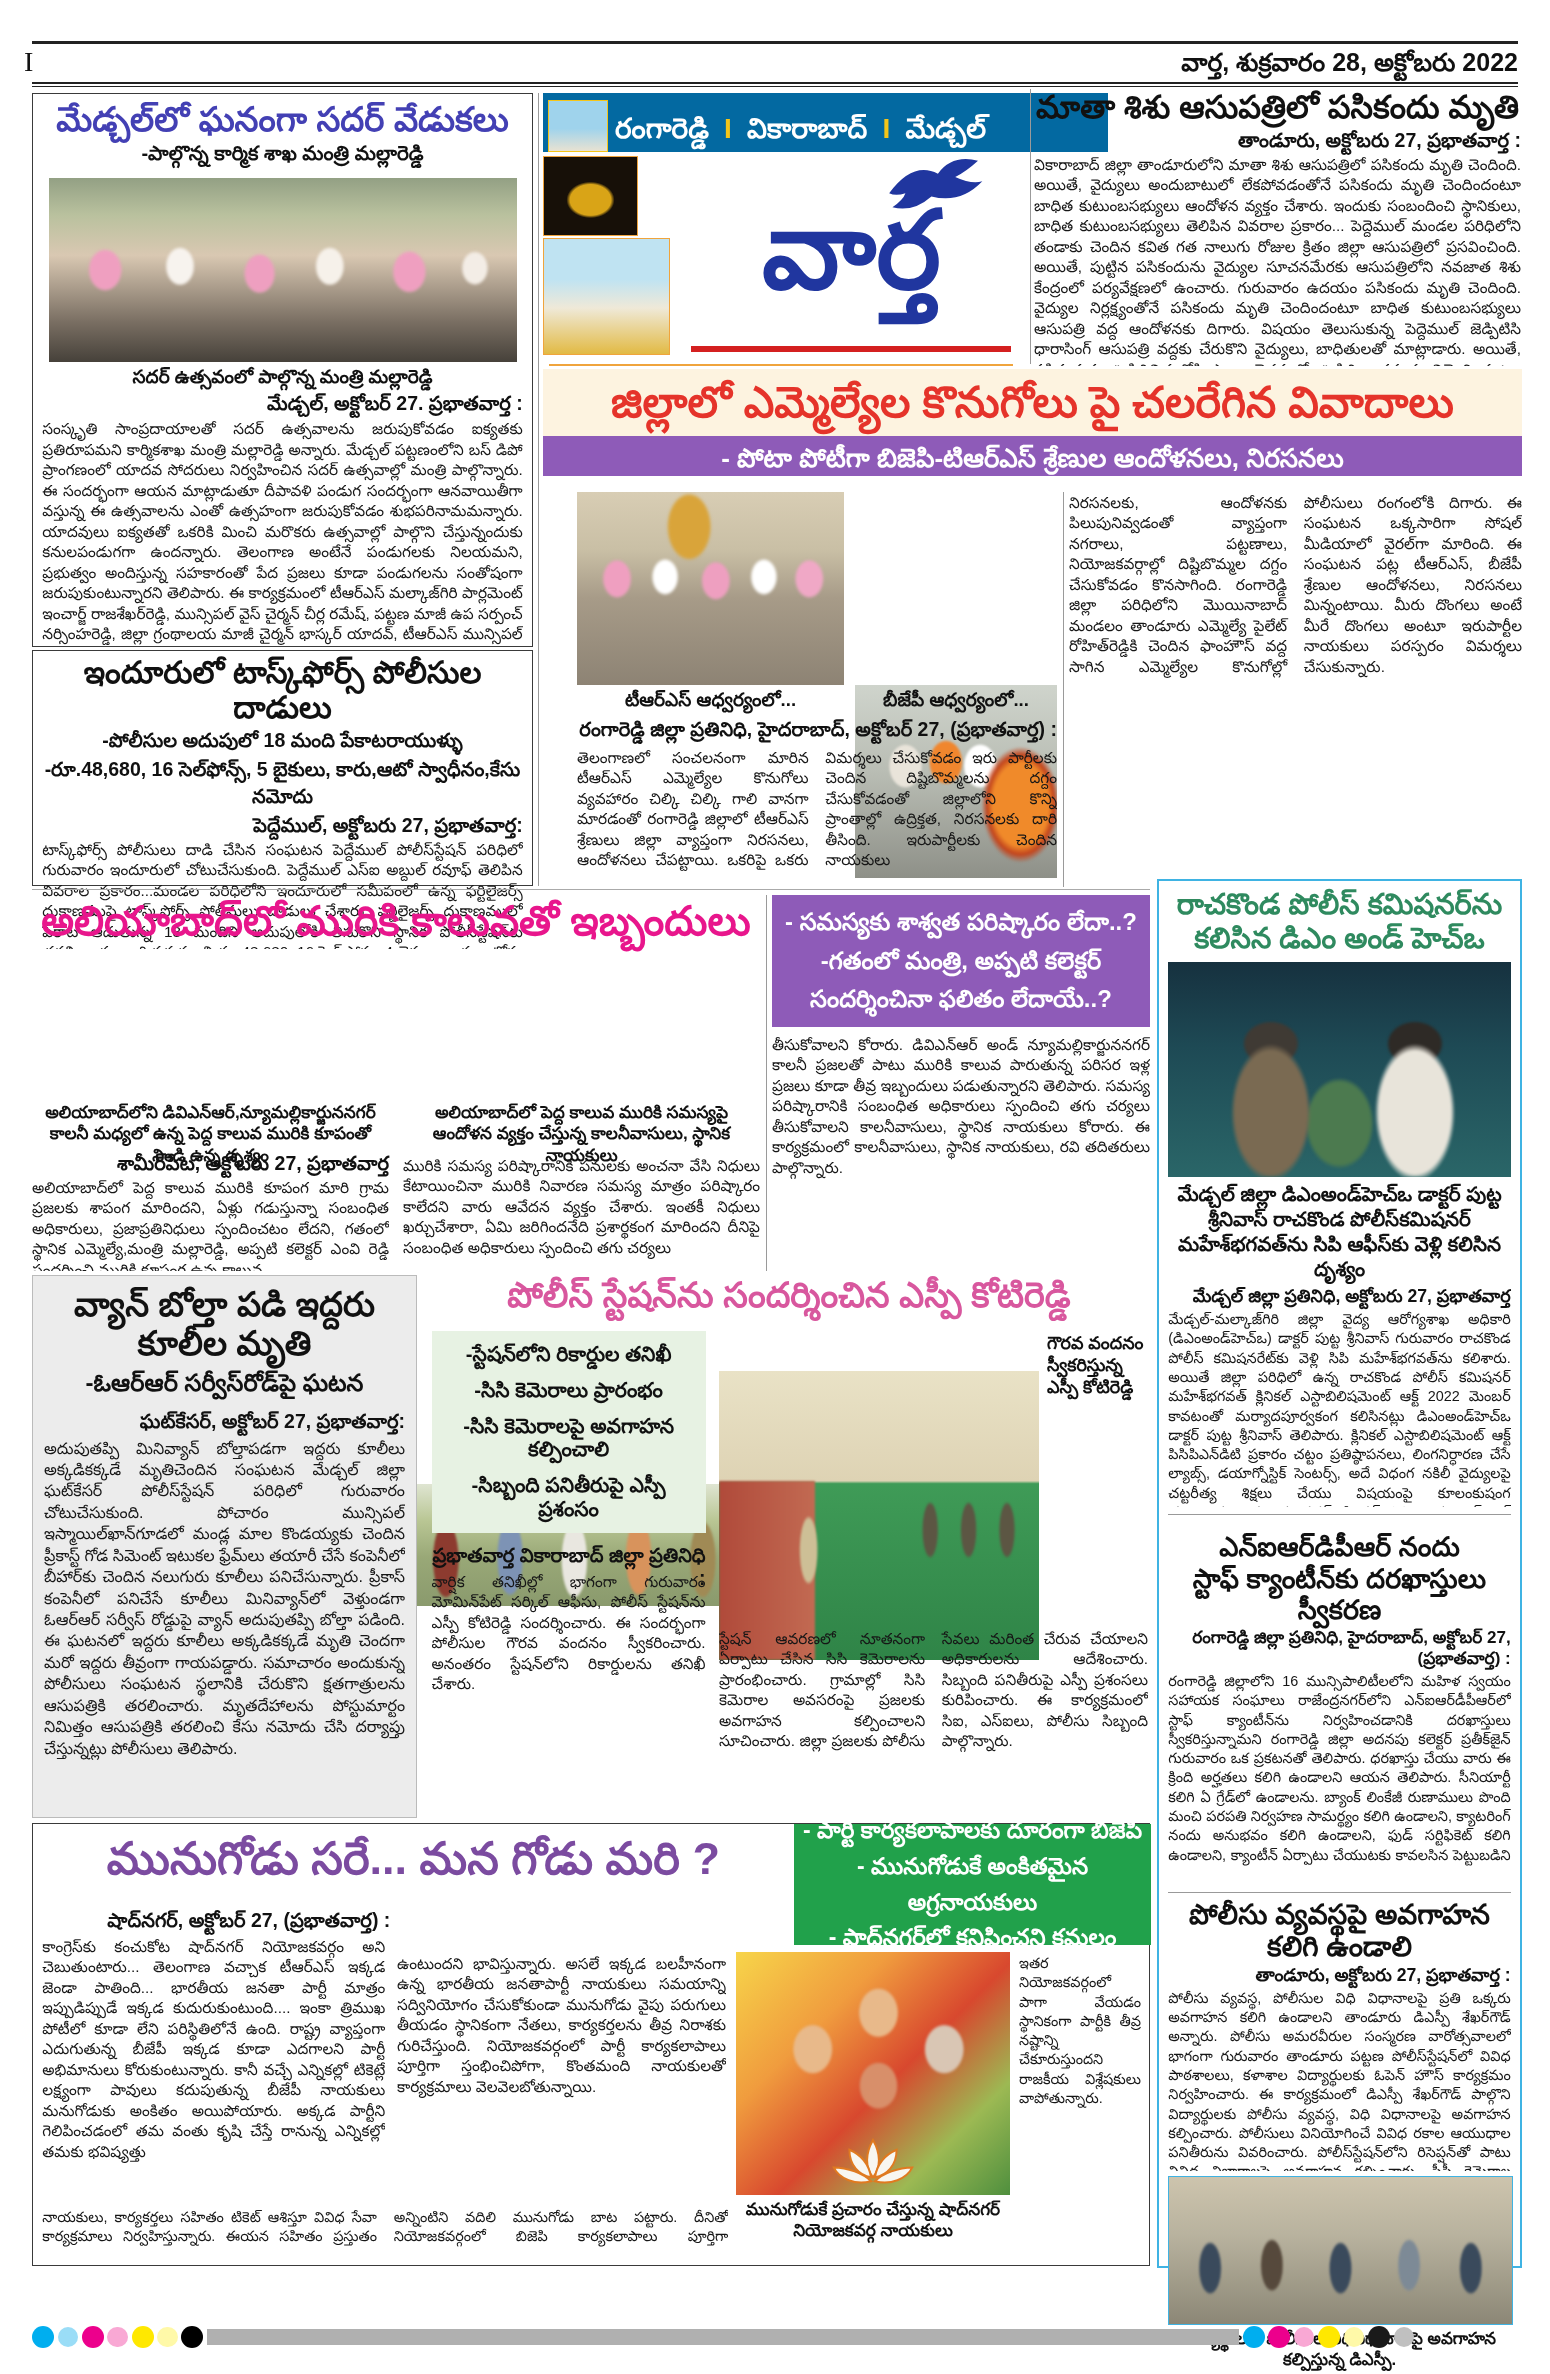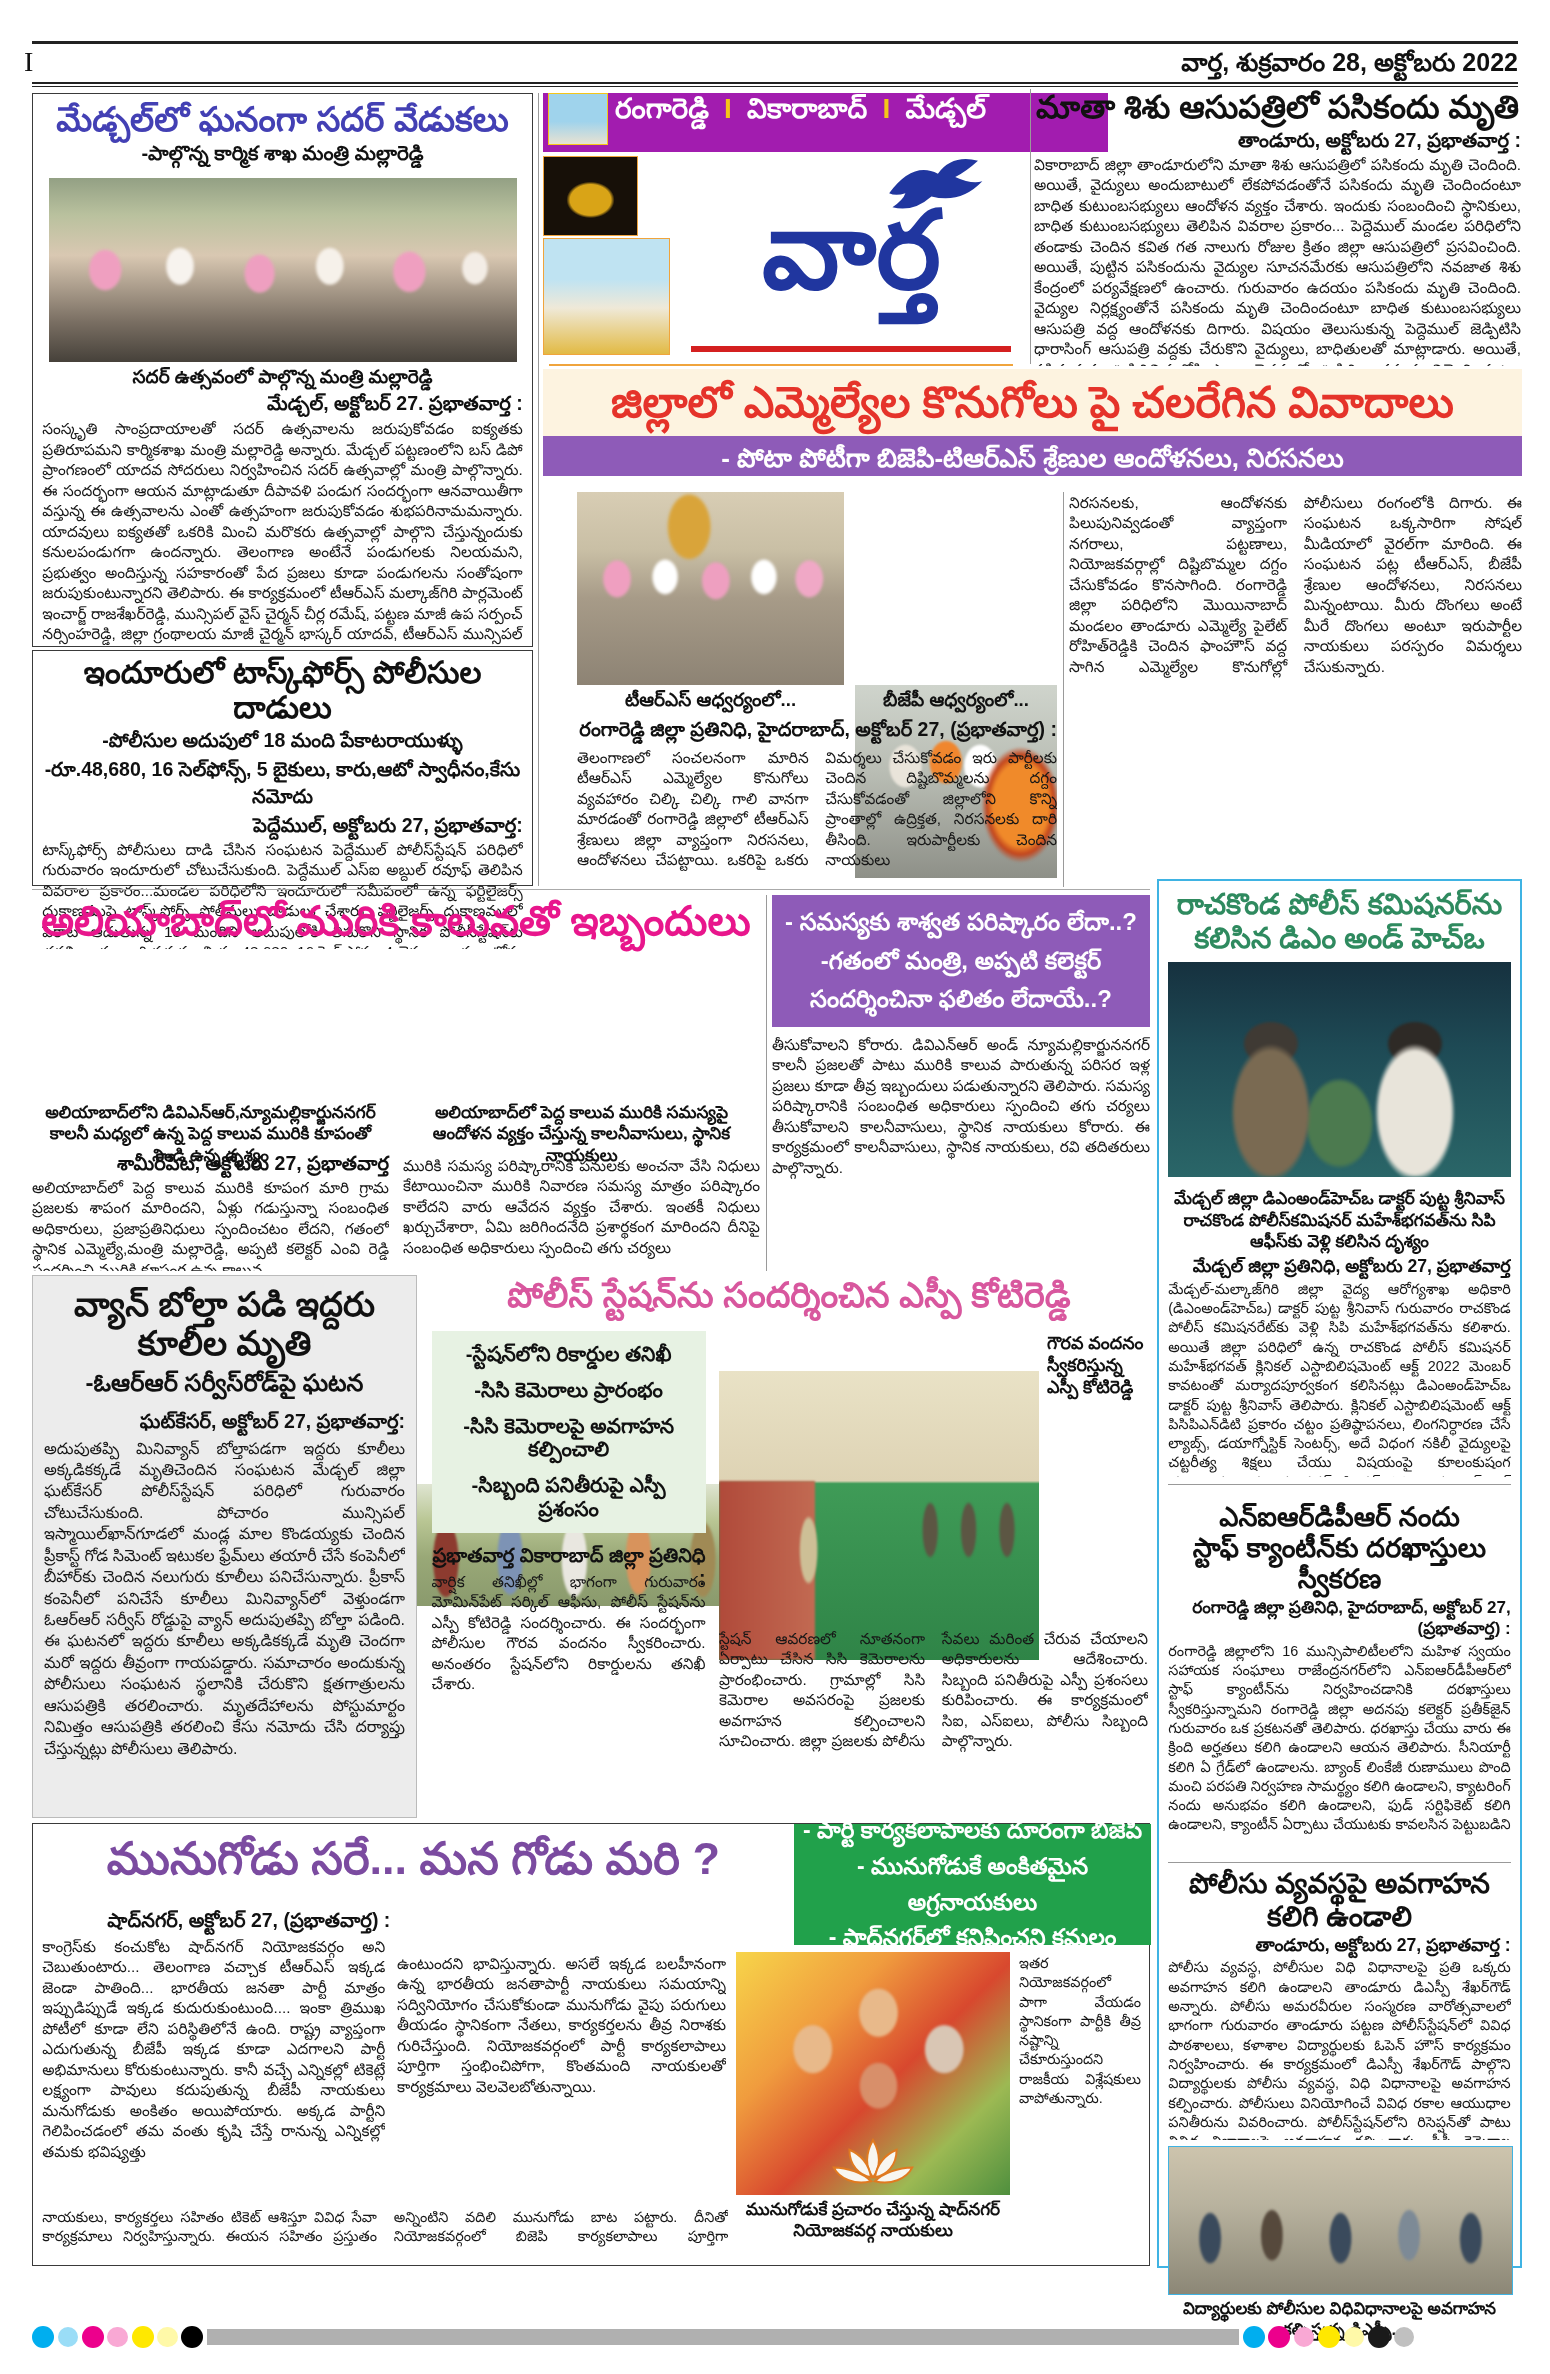--- a/index.html
+++ b/index.html
@@ -99,21 +99,21 @@
 
   <div class="abs box" style="left:32px;top:650px;width:501px;height:236px;padding:3.7px 9.3px">
     <div class="hl" style="font-size:31px">ఇందూరులో టాస్క్‌ఫోర్స్ పోలీసుల దాడులు</div>
     <div class="sub" style="font-size:19.5px;margin-top:2.8px">-పోలీసుల అదుపులో 18 మంది పేకాటరాయుళ్ళు</div>
     <div class="sub" style="font-size:19.5px;margin-top:1.9px">-రూ.48,680, 16 సెల్‌ఫోన్స్, 5 బైకులు, కారు,ఆటో స్వాధీనం,కేసు నమోదు</div>
     <div class="date" style="margin-top:1.9px">పెద్దేముల్, అక్టోబరు 27, ప్రభాతవార్త:</div>
     <div class="body" style="height:109px;margin-top:2.8px;font-size:15.3px">టాస్క్‌ఫోర్స్ పోలీసులు దాడి చేసిన సంఘటన పెద్దేముల్ పోలీస్‌స్టేషన్ పరిధిలో గురువారం ఇందూరులో చోటుచేసుకుంది. పెద్దేముల్ ఎస్ఐ అబ్దుల్ రవూఫ్ తెలిపిన వివరాల ప్రకారం...మండల పరిధిలోని ఇందూరులో సమీపంలో ఉన్న ఫర్టిలైజర్స్ దుకాణముపై టాస్క్‌ఫోర్స్ పోలీసులు దాడులు చేశారు. ఫర్టిలైజర్స్ దుకాణములో పేకాట ఆడుతున్న 18 మందిని అదుపులోకి తీసుకొని స్థానిక పోలీస్‌స్టేషన్‌కు తరలించారు. వారి వద్ద నుంచి రూ.48,680, 16 సెల్ ఫోన్లు, 4 బైకులు, కారు,ఆటోను స్వాధీనం చేసుకొని వారిపై కేసు నమోదు చేసినట్లు ఎస్ఐ తెలిపారు.</div>
   </div>
 
   <div class="abs" style="left:543px;top:93px;width:482px;height:269px">
-    <div class="abs" style="left:0;top:0;width:565px;height:59px;background:#a21caf;display:flex;align-items:flex-start">
+    <div class="abs" style="left:0;top:0;width:565px;height:59px;background:#0369a1;display:flex;align-items:flex-end">
       <div class="ph" style="width:58px;height:50px;margin:0 7.4px 0 4.6px;border:1.9px solid #f5c518;background:linear-gradient(180deg,#9fd3ec 55%,#e8e2d2)"></div>
       <div style="color:#fff;font-weight:bold;font-size:28px;white-space:nowrap">
         <span>రంగారెడ్డి</span>
         <span style="color:#f5c518;padding:0 7.4px">I</span>
         <span>వికారాబాద్</span>
         <span style="color:#f5c518;padding:0 7.4px">I</span>
         <span>మేడ్చల్</span>
       </div>
     </div>
     <div class="ph" style="position:absolute;left:0;top:63px;width:93px;height:78px;border:1.9px solid #f0a43c;background:radial-gradient(37px 28px at 50% 55%,#d9a417 0 55%,#171008 65%)"></div>
@@ -168,21 +168,21 @@
     <div class="hl" style="font-size:24px;color:#fff;line-height:1.6">సందర్శించినా ఫలితం లేదాయే..?</div>
   </div>
   <div class="abs body" style="left:772px;top:1035px;width:378px;height:234px;font-size:15.3px">తీసుకోవాలని కోరారు. డివిఎన్ఆర్ అండ్ న్యూమల్లికార్జుననగర్ కాలనీ ప్రజలతో పాటు మురికి కాలువ పారుతున్న పరిసర ఇళ్ల ప్రజలు కూడా తీవ్ర ఇబ్బందులు పడుతున్నారని తెలిపారు. సమస్య పరిష్కారానికి సంబంధిత అధికారులు స్పందించి తగు చర్యలు తీసుకోవాలని కాలనీవాసులు, స్థానిక నాయకులు కోరారు. ఈ కార్యక్రమంలో కాలనీవాసులు, స్థానిక నాయకులు, రవి తదితరులు పాల్గొన్నారు.</div>
   <div class="abs vline" style="left:766px;top:895px;height:376px"></div>
 
   <div class="abs" style="left:1157px;top:879px;width:365px;height:1389px;border:2.8px solid #3fb3e3;padding:7.4px 9.3px">
 
     <div>
       <div class="hl" style="font-size:29px;color:#2f8a5f">రాచకొండ పోలీస్ కమిషనర్‌ను కలిసిన డిఎం అండ్ హెచ్ఒ</div>
       <div class="ph ph-office" style="width:100%;height:215px;margin-top:7.4px"></div>
-      <div class="cap" style="font-size:17px;margin-top:11px">మేడ్చల్ జిల్లా డిఎంఅండ్‌హెచ్ఒ డాక్టర్ పుట్ట శ్రీనివాస్ రాచకొండ పోలీస్‌కమిషనర్ మహేశ్‌భగవత్‌ను సిపి ఆఫీస్‌కు వెళ్లి కలిసిన దృశ్యం</div>
+      <div class="cap" style="font-size:20px;margin-top:5px">మేడ్చల్ జిల్లా డిఎంఅండ్‌హెచ్ఒ డాక్టర్ పుట్ట శ్రీనివాస్ రాచకొండ పోలీస్‌కమిషనర్ మహేశ్‌భగవత్‌ను సిపి ఆఫీస్‌కు వెళ్లి కలిసిన దృశ్యం</div>
       <div class="date" style="font-size:17.6px;margin-top:3.7px">మేడ్చల్ జిల్లా ప్రతినిధి, అక్టోబరు 27, ప్రభాతవార్త</div>
       <div class="body" style="height:197px;margin-top:2.8px;font-size:14.4px">మేడ్చల్-మల్కాజ్‌గిరి జిల్లా వైద్య ఆరోగ్యశాఖ అధికారి (డిఎంఅండ్‌హెచ్ఒ) డాక్టర్ పుట్ట శ్రీనివాస్ గురువారం రాచకొండ పోలీస్ కమిషనరేట్‌కు వెళ్లి సిపి మహేశ్‌భగవత్‌ను కలిశారు. అయితే జిల్లా పరిధిలో ఉన్న రాచకొండ పోలీస్ కమిషనర్ మహేశ్‌భగవత్ క్లినికల్ ఎస్టాబిలిషమెంట్ ఆక్ట్ 2022 మెంబర్ కావటంతో మర్యాదపూర్వకంగ కలిసినట్లు డిఎంఅండ్‌హెచ్ఒ డాక్టర్ పుట్ట శ్రీనివాస్ తెలిపారు. క్లినికల్ ఎస్టాబిలిషమెంట్ ఆక్ట్ పిసిపిఎన్‌డిటి ప్రకారం చట్టం ప్రతిష్ఠాపనలు, లింగనిర్ధారణ చేసే ల్యాబ్స్, డయాగ్నోస్టిక్ సెంటర్స్, అదే విధంగ నకిలీ వైద్యులపై చట్టరీత్య శిక్షలు చేయు విషయంపై కూలంకుషంగ చర్చించామన్నారు. కమిషనర్ క్లినికల్ ఎస్టాబిలిషమెంట్ ఆక్ట్ అమలు విషయంతో సానుకూలంగ స్పందిస్తూ మేడ్చల్-మల్కాజ్‌గిరి జిల్లాలో ఆక్ట్‌ను విజయవంతంగ అమలు చేయటకి పోలీసుశాఖ పూర్తి మద్దతు ఉంటుందని, నకిలీ వైద్యుల విషయంలో, లింగనిర్ధారణ చేసే వారి విషయంలో చట్టరీత్య చర్యలు తీసుకుంటామని వదలని స్పష్టం చేశారన్నారు.</div>
     </div>
 
     <div style="border-top:0.9px solid #999;margin-top:7.4px;padding-top:17px">
       <div class="hl" style="font-size:27px">ఎన్ఐఆర్‌డిపీఆర్ నందు</div>
       <div class="hl" style="font-size:27px">స్టాఫ్ క్యాంటీన్‌కు దరఖాస్తులు స్వీకరణ</div>
       <div class="date" style="font-size:17px;margin-top:2.8px">రంగారెడ్డి జిల్లా ప్రతినిధి, హైదరాబాద్, అక్టోబర్ 27, (ప్రభాతవార్త) :</div>
       <div class="body" style="height:195px;margin-top:2.8px;font-size:14.4px">రంగారెడ్డి జిల్లాలోని 16 మున్సిపాలిటీలలోని మహిళ స్వయం సహాయక సంఘాలు రాజేంద్రనగర్‌లోని ఎన్ఐఆర్‌డీపీఆర్‌లో స్టాఫ్ క్యాంటీన్‌ను నిర్వహించడానికి దరఖాస్తులు స్వీకరిస్తున్నామని రంగారెడ్డి జిల్లా అదనపు కలెక్టర్ ప్రతీక్‌జైన్ గురువారం ఒక ప్రకటనతో తెలిపారు. ధరఖాస్తు చేయు వారు ఈ క్రింది అర్హతలు కలిగి ఉండాలని ఆయన తెలిపారు. సీనియార్టీ కలిగి ఏ గ్రేడ్‌లో ఉండాలను. బ్యాంక్ లింకేజీ రుణాములు పొంది మంచి పరపతి నిర్వహణ సామర్థ్యం కలిగి ఉండాలని, క్యాటరింగ్ నందు అనుభవం కలిగి ఉండాలని, ఫుడ్ సర్టిఫికెట్ కలిగి ఉండాలని, క్యాంటీన్ ఏర్పాటు చేయుటకు కావలసిన పెట్టుబడిని పెట్టుటకు సిద్దంగా ఉండాలని ఆయన సూచించారు. అదేవిధంగా ఎన్ఐఆర్‌డీ వారు క్యాంటీన్‌కు కావలసిన వసతి, టేబుల్, కూర్చీలు ఉచితంగా కల్పిస్తుందని, అదేవిధంగా కరెంటు సౌకర్యమును ఏర్పాటు చేస్తుందని ప్రకటనలో పేర్కొన్నారు. ఇతర వివరాలకై నేడు ఉదయం 11 గంటలకు ప్రాజెక్టు డైరెక్టర్, మెప్మా, రంగారెడ్డి జిల్లా కార్యాలయం నందు సంప్రదించాల్సిందిగా ఆయన సూచించారు.</div>
     </div>

